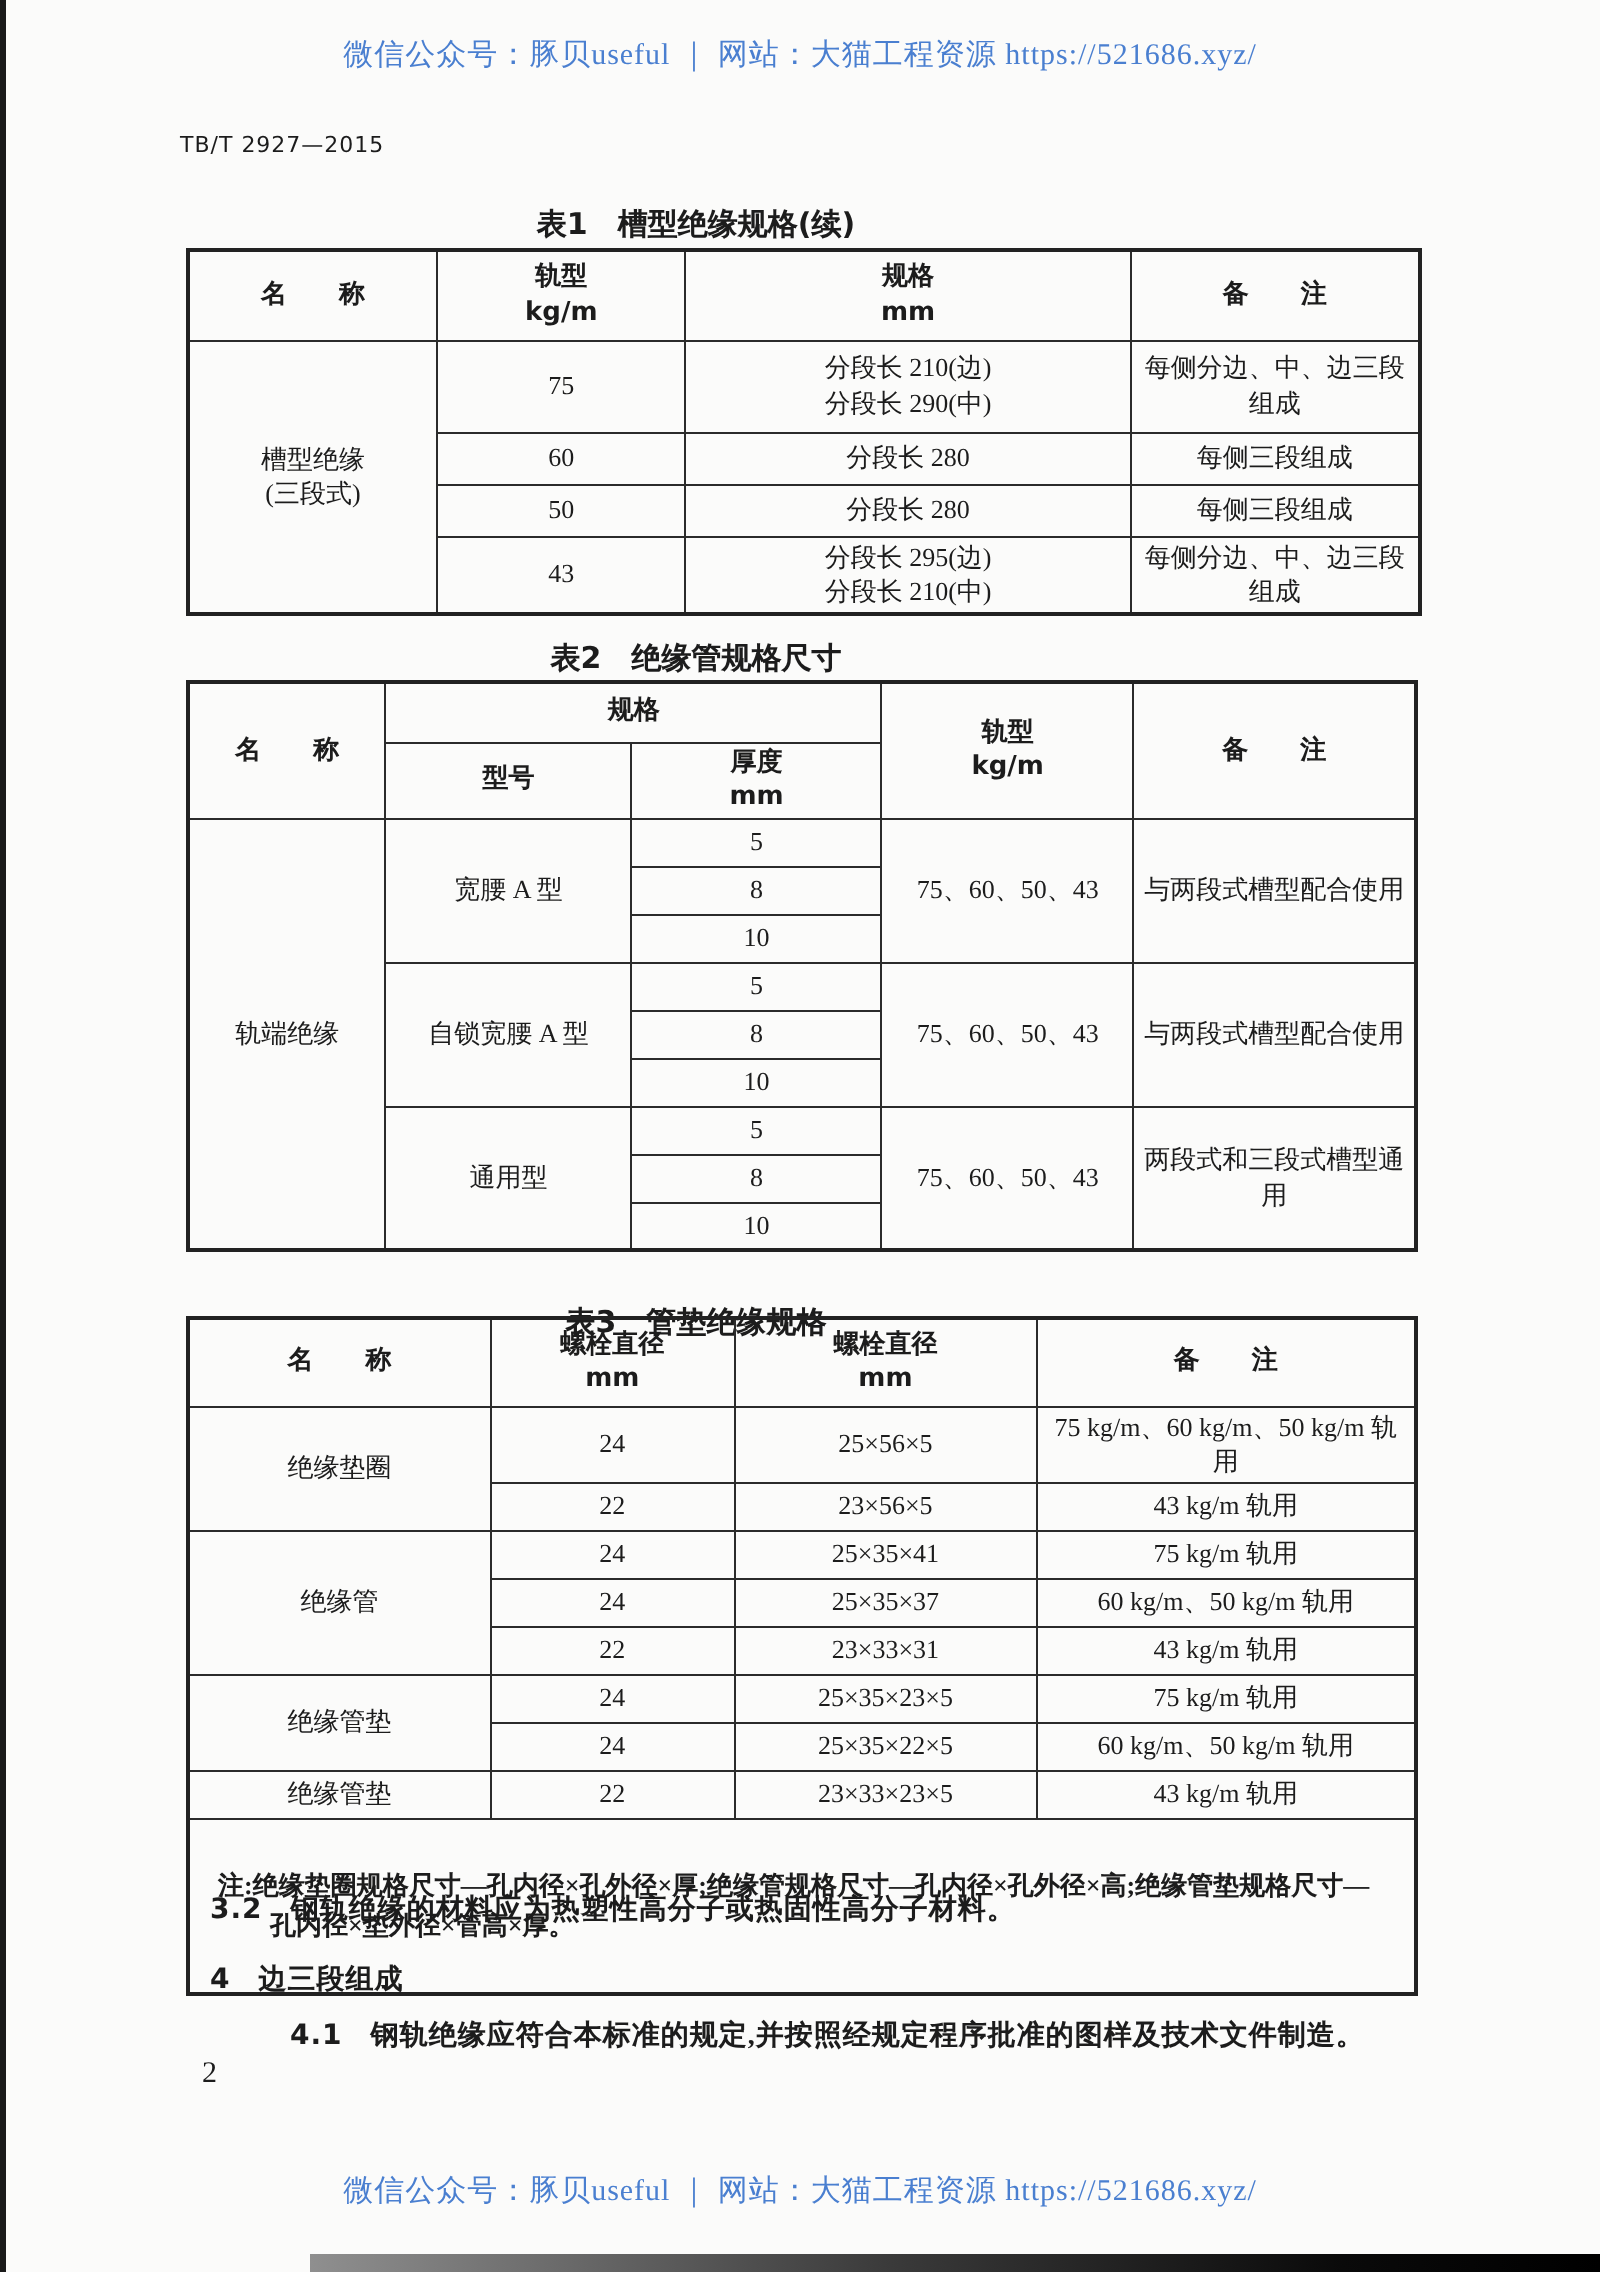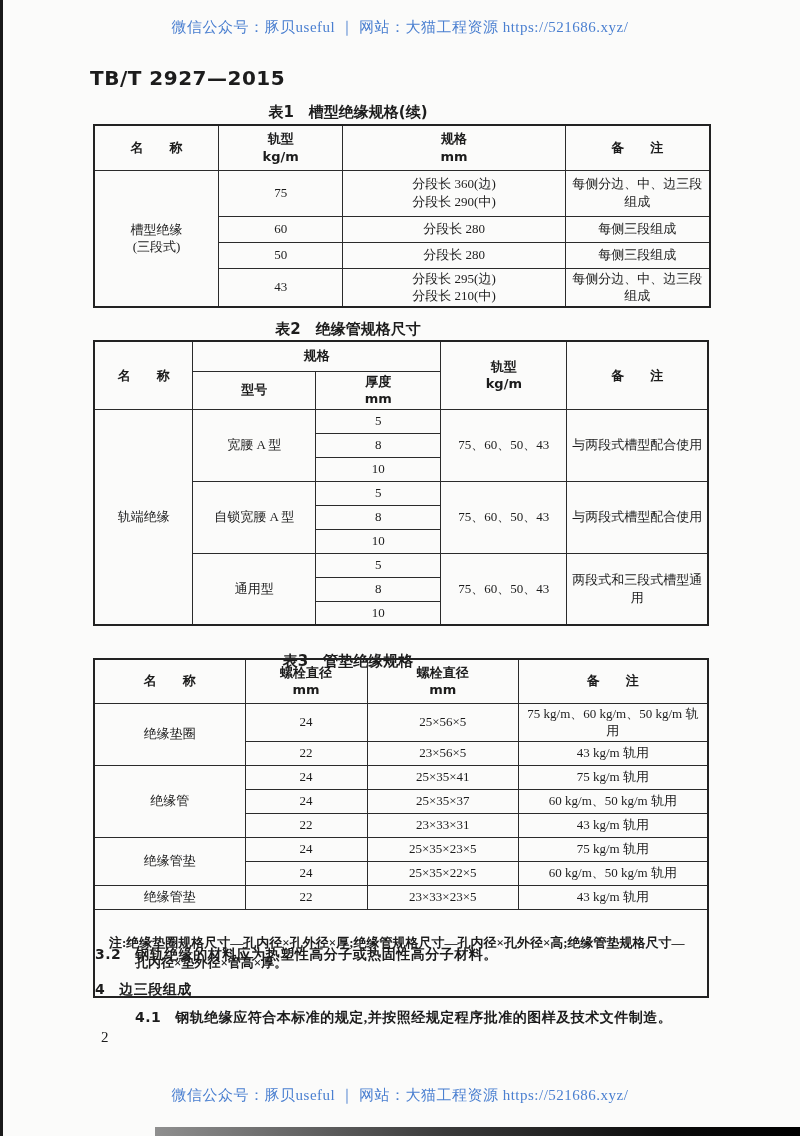--- a/index.html
+++ b/index.html
@@ -13,21 +13,21 @@
   .left-edge-line{left:0;top:0;width:3px;height:1136px;background:#1a1a1a;}
   .bottom-scan-bar{left:155px;top:1127px;width:645px;height:9px;
     background:linear-gradient(to right,#8f8f8f,#3a3a3a 45%,#0a0a0a 80%,#000);}
   
   .watermark{left:0;width:800px;text-align:center;color:#4a7fd0;
     font-size:15px;letter-spacing:0.5px;font-family:"Liberation Serif","DejaVu Serif",serif;}
   .wm-top{top:18px;}
   .wm-bottom{top:1086px;}
   
   .doc-number{left:90px;top:66px;font-family:"DejaVu Sans","Liberation Sans",sans-serif;
-    font-weight:bold;font-size:20px;letter-spacing:0.5px;}
+    font-weight:normal;font-size:11px;letter-spacing:0.5px;}
   
   .tbl-title{left:0;width:696px;text-align:center;font-weight:bold;font-size:15px;
     font-family:"DejaVu Sans","Liberation Sans",sans-serif;}
   .t1-title{top:103px;}
   .t2-title{top:320px;}
   .t3-title{top:652px;}
   
   table{border-collapse:collapse;table-layout:fixed;}
   td{border:1px solid #2b2b2b;text-align:center;vertical-align:middle;
      font-size:13px;line-height:1.35;padding:1px 3px;white-space:pre-line;}
@@ -37,21 +37,21 @@
   .t2{left:93px;top:340px;width:616px;}
   .t3{left:93px;top:658px;width:616px;}
   .note-cell{text-align:left;font-weight:bold;padding:4px 20px 4px 14px;
     text-indent:0;line-height:1.5;font-size:13px;}
   .note-inner{display:block;padding-left:26px;text-indent:-26px;}
   
   .para{left:95px;width:660px;font-size:14px;letter-spacing:0.5px;}
   .p32{top:946px;}
   .h4{top:981px;font-weight:bold;font-family:"DejaVu Sans","Liberation Sans",sans-serif;}
   .p41{top:1009px;margin-left:40px;}
-  .num{font-family:"DejaVu Sans","Liberation Sans",sans-serif;font-weight:bold;margin-right:14px;}
+  .num{font-family:"DejaVu Sans","Liberation Sans",sans-serif;font-weight:bold;margin-right:14px;padding-left:10px;}
   .para-text{font-weight:bold;text-align:center;}
   .page-number{left:101px;top:1029px;font-size:15px;}
 </style>
 </head>
 <body>
 
 <div class="abs left-edge-line"></div>
 <div class="abs bottom-scan-bar"></div>
 
 <div class="abs watermark wm-top" style="color: rgb(74, 127, 208);">微信公众号：豚贝useful ｜ 网站：大猫工程资源 https://521686.xyz/</div>
@@ -72,21 +72,21 @@
     <td class="hdr">轨型
 kg/m</td>
     <td class="hdr">规格
 mm</td>
     <td class="hdr">备　　注</td>
   </tr>
   <tr style="height:46px">
     <td rowspan="4">槽型绝缘
 (三段式)</td>
     <td>75</td>
-    <td>分段长 360(边)
+    <td>分段长 210(边)
 分段长 290(中)</td>
     <td>每侧分边、中、边三段组成</td>
   </tr>
   <tr style="height:26px">
     <td>60</td>
     <td>分段长 280</td>
     <td>每侧三段组成</td>
   </tr>
   <tr style="height:26px">
     <td>50</td>

